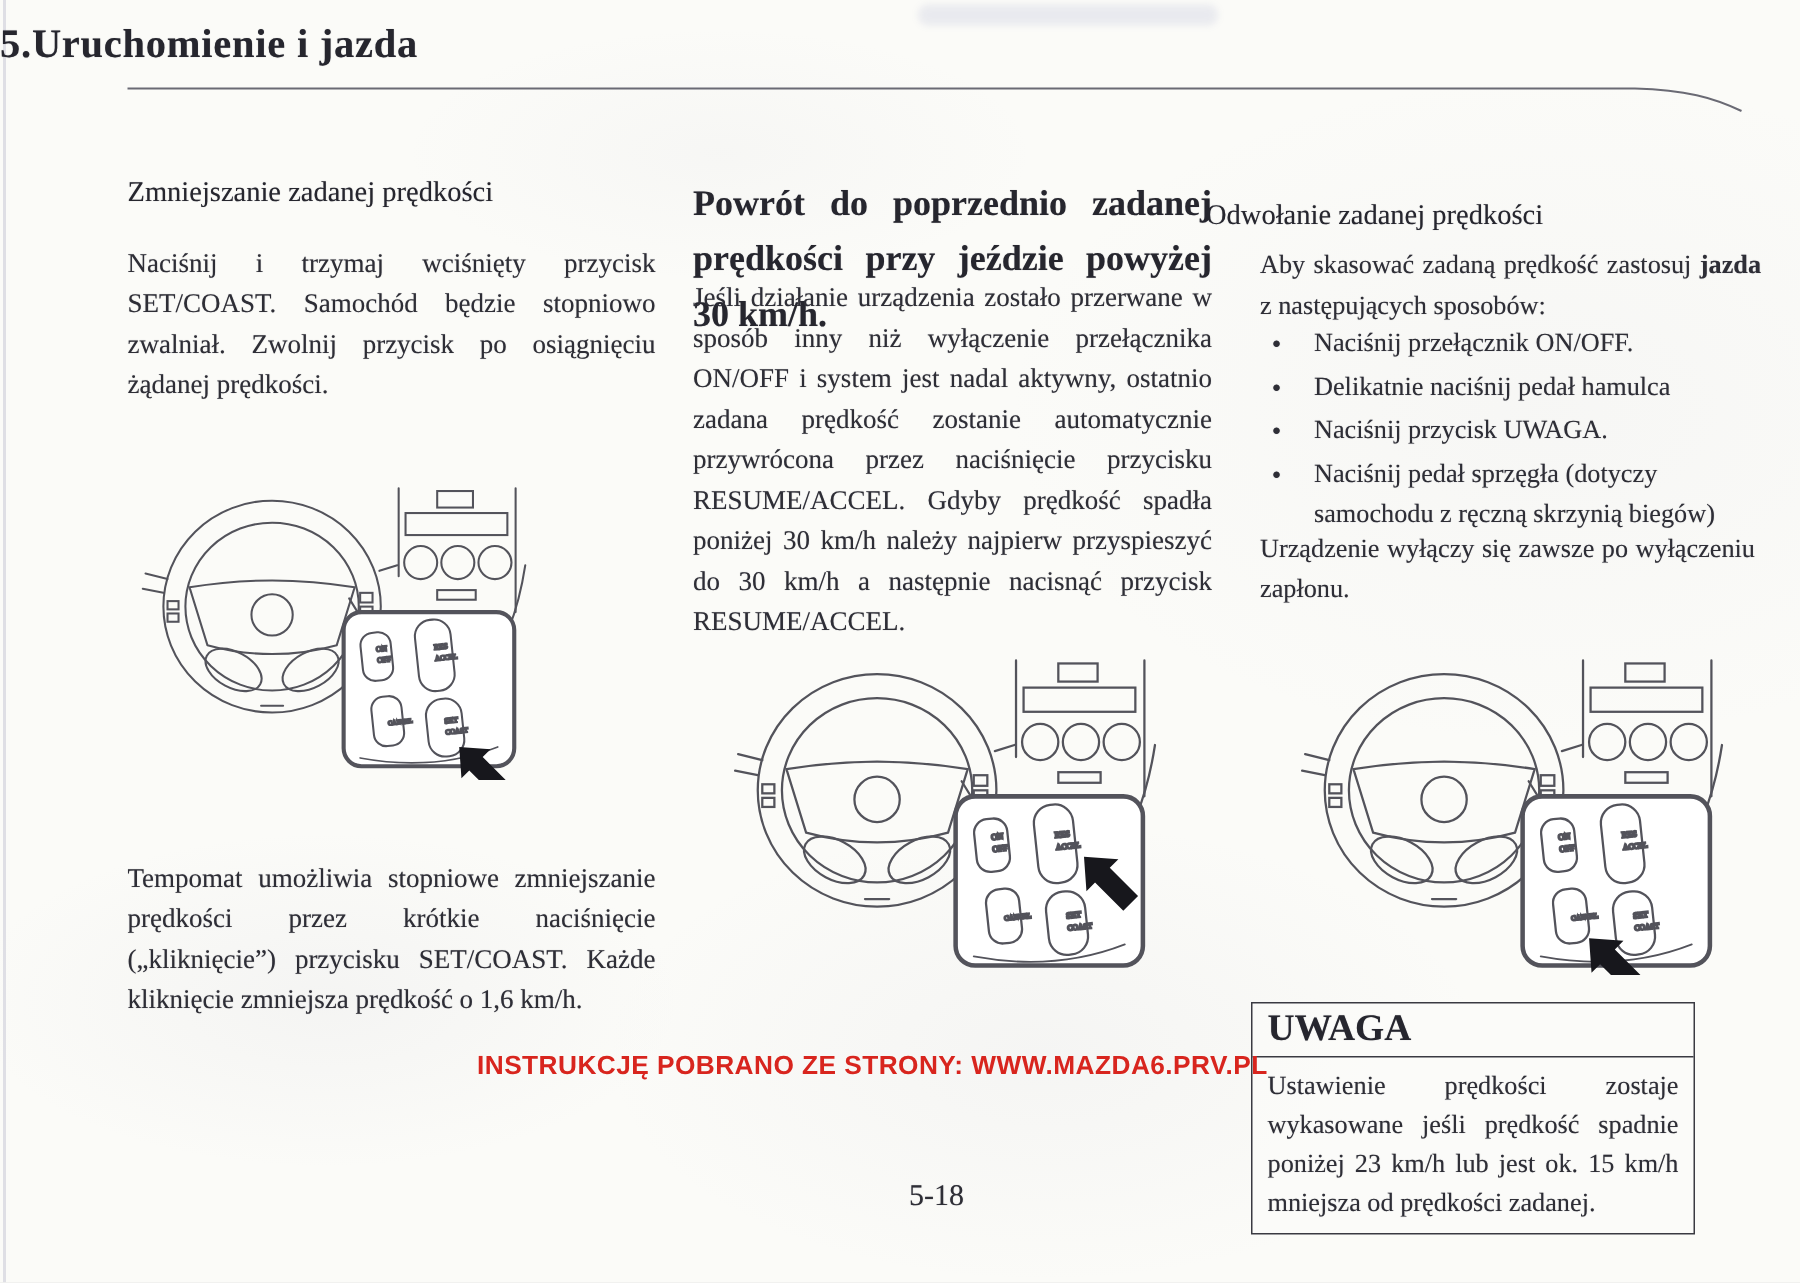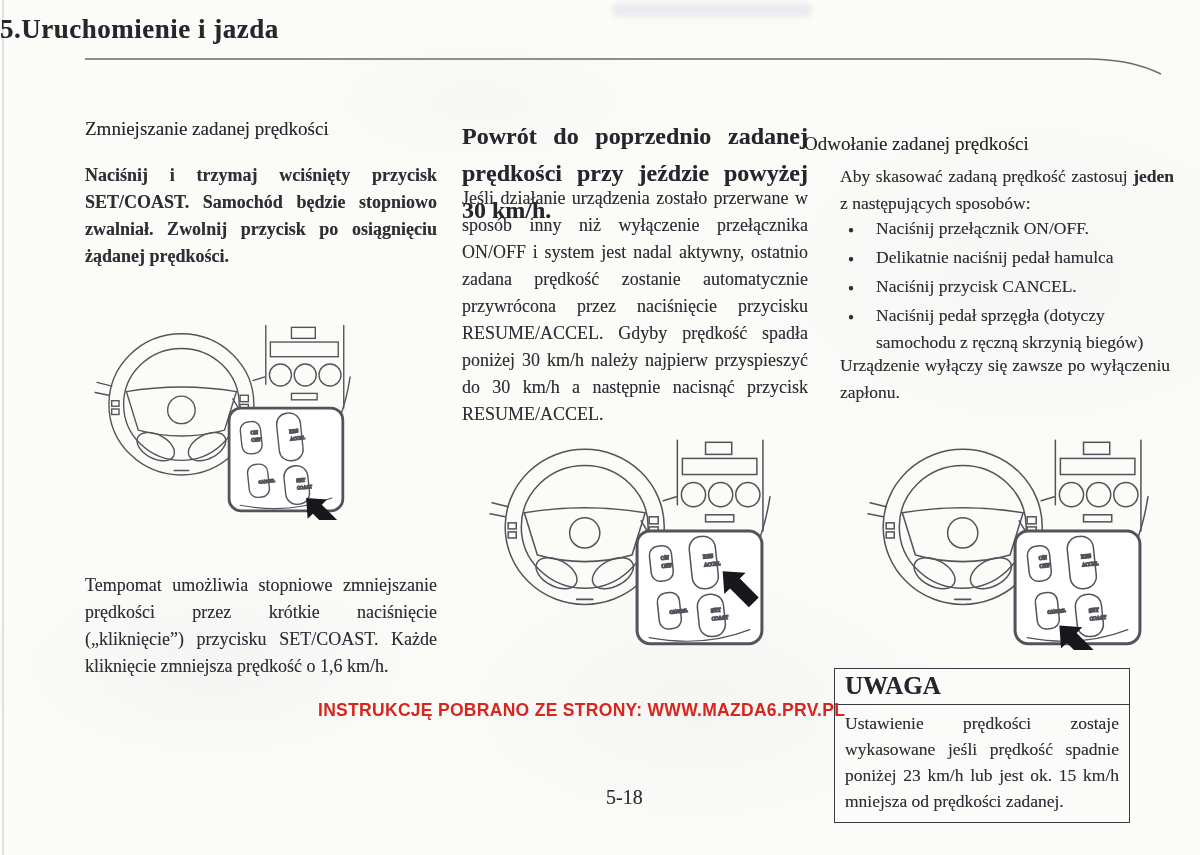--- a/index.html
+++ b/index.html
@@ -116,47 +116,47 @@
             <text x="227" y="174" font-size="5.5">SET</text>
             <text x="227" y="182" font-size="5">COAST</text>
           </g>
         </g>
       </g>
     </defs>
   </svg>
 
   <div class="abs heading ink" style="left:85px; top:118px; width:352px;">Zmniejszanie zadanej prędkości</div>
 
-  <div class="abs body-text ink" style="left:85px; top:162px; width:352px;font-weight:bold;">Naciśnij i trzymaj wciśnięty przycisk SET/COAST. Samochód będzie stopniowo zwalniał. Zwolnij przycisk po osiągnięciu żądanej prędkości.</div>
+  <div class="abs body-text ink" style="left:85px; top:162px; width:352px;">Naciśnij i trzymaj wciśnięty przycisk SET/COAST. Samochód będzie stopniowo zwalniał. Zwolnij przycisk po osiągnięciu żądanej prędkości.</div>
 
   <svg class="abs illu" style="left:86px; top:320px;" width="266" height="200" viewBox="0 0 290 210">
     <use href="#cruise-illu"></use>
     <use href="#ptr" transform="translate(240,190) rotate(-45) scale(1.15)"></use>
   </svg>
 
   <div class="abs body-text ink" style="left:85px; top:572px; width:352px;">Tempomat umożliwia stopniowe zmniejszanie prędkości przez krótkie naciśnięcie („kliknięcie”) przycisku SET/COAST. Każde kliknięcie zmniejsza prędkość o 1,6 km/h.</div>
 
   <div class="abs heading ink body-text" style="left:462px; top:118px; width:346px; font-size:24px; font-weight:bold; line-height:37px;">Powrót do poprzednio zadanej prędkości przy jeździe powyżej 30 km/h.</div>
 
   <div class="abs body-text ink" style="left:462px; top:185px; width:346px;">Jeśli działanie urządzenia zostało przerwane w sposób inny niż wyłączenie przełącznika ON/OFF i system jest nadal aktywny, ostatnio zadana prędkość zostanie automatycznie przywrócona przez naciśnięcie przycisku RESUME/ACCEL. Gdyby prędkość spadła poniżej 30 km/h należy najpierw przyspieszyć do 30 km/h a następnie nacisnąć przycisk RESUME/ACCEL.</div>
 
   <svg class="abs illu" style="left:480px; top:438px;" width="292" height="212" viewBox="0 0 290 210">
     <use href="#cruise-illu"></use>
     <use href="#ptr" transform="translate(241,132) rotate(-45) scale(1.15)"></use>
   </svg>
 
   <div class="c3">
     <div class="abs heading ink" style="left:804px; top:120px; width:330px;margin-top:13px;">Odwołanie zadanej prędkości</div>
 
-    <div class="abs body-text ink" style="left:840px; top:163px; width:334px; font-size:17.5px;"><span>Aby skasować zadaną prędkość zastosuj</span> <b>jeden</b> <span>z następujących sposobów:</span></div>
+    <div class="abs body-text ink" style="left:840px; top:163px; width:334px; font-size:17.5px;"><span>Aby skasować zadaną prędkość zastosuj</span> <b>jazda</b> <span>z następujących sposobów:</span></div>
 
     <ul class="abs methods ink" style="left:840px; top:215px; width:334px;">
       <li>Naciśnij przełącznik ON/OFF.</li>
       <li>Delikatnie naciśnij pedał hamulca</li>
-      <li>Naciśnij przycisk CANCEL.</li>
+      <li>Naciśnij przycisk UWAGA.</li>
       <li>Naciśnij pedał sprzęgła (dotyczy samochodu z ręczną skrzynią biegów)</li>
     </ul>
 
     <div class="abs body-text ink" style="left:840px; top:352px; width:330px; font-size:17.5px;">Urządzenie wyłączy się zawsze po wyłączeniu zapłonu.</div>
   </div>
 
   <svg class="abs illu" style="left:858px; top:438px;" width="292" height="212" viewBox="0 0 290 210">
     <use href="#cruise-illu"></use>
     <use href="#ptr" transform="translate(200,186) rotate(-45) scale(1.15)"></use>
   </svg>

